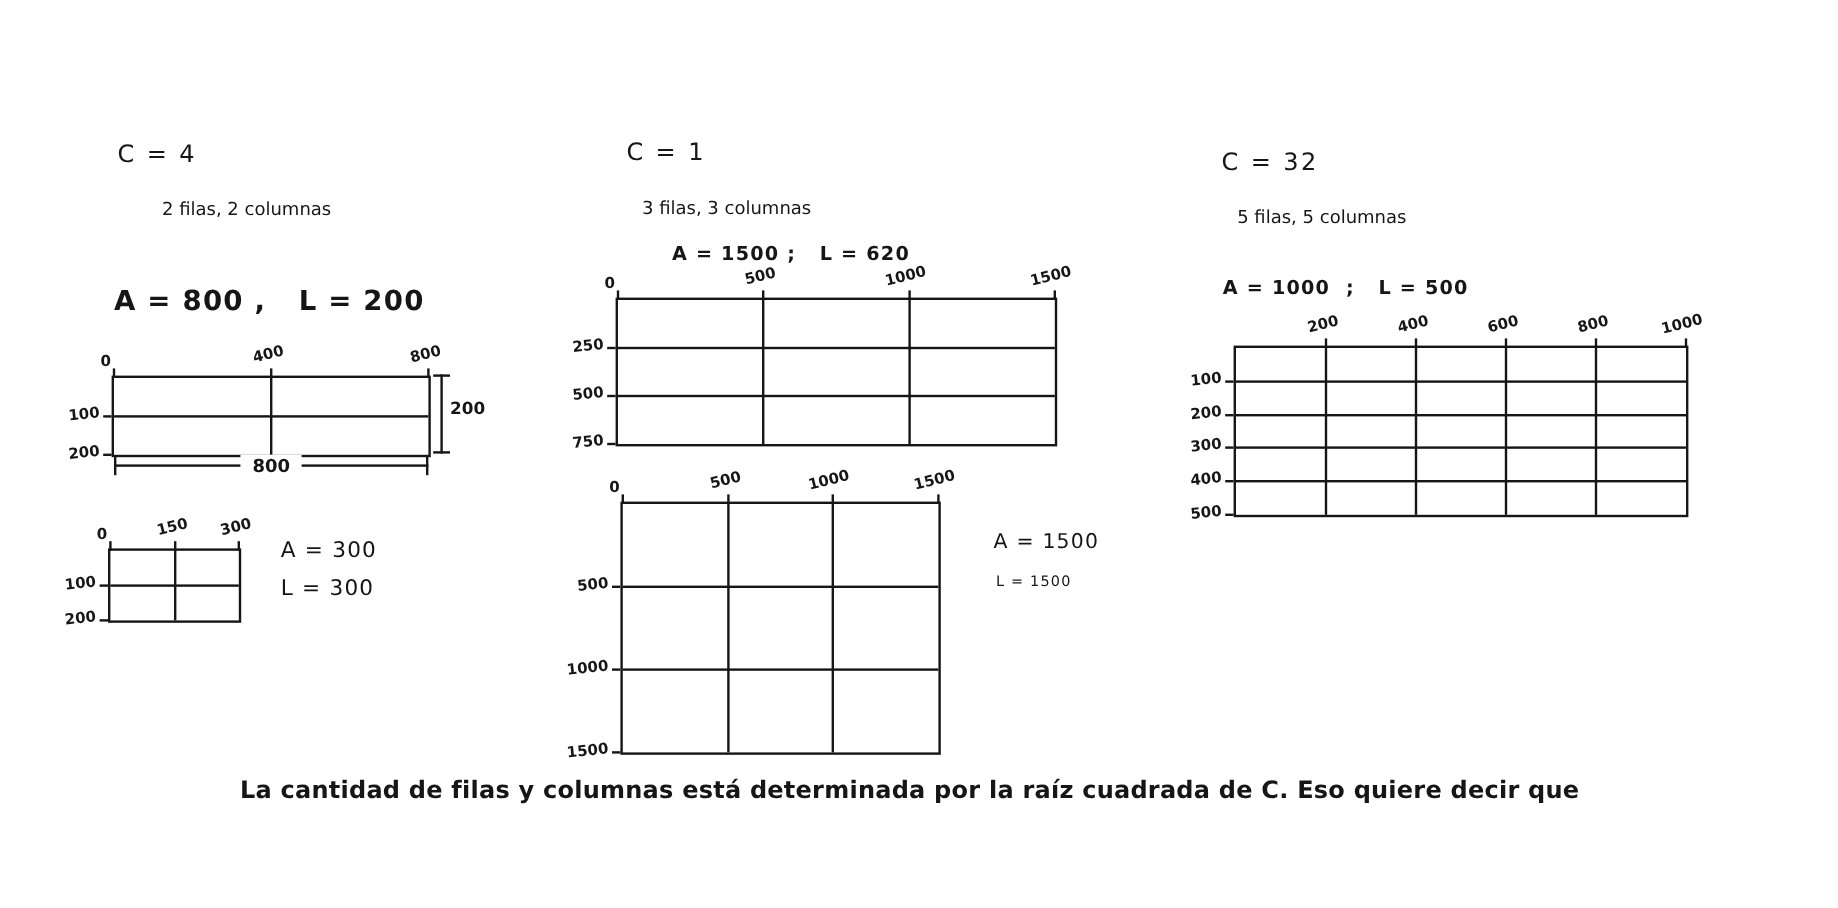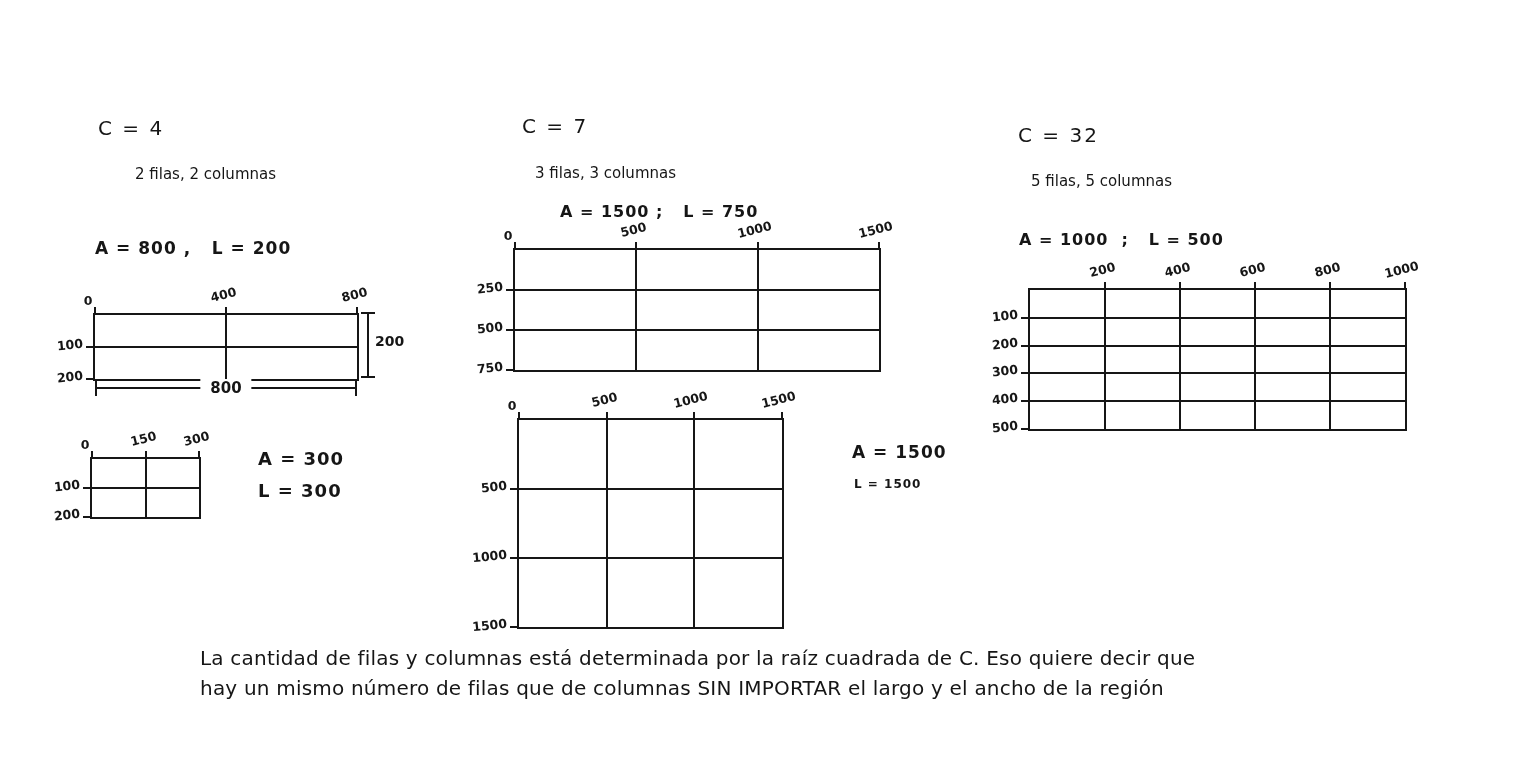--- a/index.html
+++ b/index.html
@@ -8,21 +8,21 @@
     width:1532px;height:757px;
     background:#ffffff;
     font-family:"DejaVu Sans", sans-serif;
     color:#161616;
     overflow:hidden;
   }
   .abs{position:absolute;white-space:pre;}
   #title{left:380px;top:36px;width:620px;text-align:center;font-size:20px;letter-spacing:.5px;}
   .heading{font-size:20px;letter-spacing:2px;}
   .sub{font-size:15px;}
-  .params{font-size:17px;font-weight:700;letter-spacing:1px;}
+  .params{font-size:23px;font-weight:700;letter-spacing:1px;}
 
   #c4-heading{left:98px;top:116px;}
   #c4-sub{left:135px;top:165px;}
   #c4-params{left:95px;top:238px;}
 
   #c9-heading{left:522px;top:114px;}
   #c9-sub{left:535px;top:164px;}
   #c9-params{left:560px;top:202px;font-size:16px;}
 
   #c25-heading{left:1018px;top:123px;}
@@ -50,27 +50,27 @@
   #dim-h .cap-b{position:absolute;left:1px;bottom:0;width:14px;height:2px;background:#161616;}
   #dim-h-label{position:absolute;left:13px;top:21px;font-size:14px;font-weight:700;background:#fff;padding:0 2px;}
 
   
   #dim-w{position:absolute;left:95px;top:380px;width:262px;height:16px;}
   #dim-w .hline{position:absolute;left:0;top:7px;width:100%;height:2px;background:#161616;}
   #dim-w .cap-l{position:absolute;left:0;top:0;width:2px;height:16px;background:#161616;}
   #dim-w .cap-r{position:absolute;right:0;top:0;width:2px;height:16px;background:#161616;}
   #dim-w-label{position:absolute;left:50%;top:8px;transform:translate(-50%,-50%);font-size:15px;font-weight:700;background:#fff;padding:0 10px;}
 
-  .side-label{font-size:18px;font-weight:700;letter-spacing:1px;margin-left:24px;}
+  .side-label{font-size:18px;font-weight:400;letter-spacing:1px;}
   #c4b-l1{left:234px;top:448px;}
   #c4b-l2{left:234px;top:480px;}
   #c9b-l1{left:828px;top:442px;font-size:17px;}
   #c9b-l2{left:830px;top:477px;font-size:12px;}
 
-  .footer-line{font-size:20px;letter-spacing:.2px;}
+  .footer-line{font-size:20px;letter-spacing:.2px;font-weight:bold;}
   #footer1{left:200px;top:646px;}
   #footer2{left:200px;top:676px;}
 </style>
 </head>
 <body>
 
 <div id="canvas">
 
 
   <div class="abs heading" id="c4-heading">C = 4</div>
@@ -116,23 +116,23 @@
       <div class="tick" style="left: 106px; top: -8px; width: 2px; height: 8px;"></div>
       <div class="ticklabel xlabel" style="left: 107px; top: -28px;">300</div>
       <div class="tick" style="left: -9px; top: 28px; width: 7px; height: 2px;"></div>
       <div class="ticklabel ylabel" style="left: -56px; top: 20px;">100</div>
       <div class="tick" style="left: -9px; top: 57px; width: 7px; height: 2px;"></div>
       <div class="ticklabel ylabel" style="left: -56px; top: 49px;">200</div>
     </div>
   <div class="abs side-label" id="c4b-l1">A = 300</div>
   <div class="abs side-label" id="c4b-l2">L = 300</div>
 
-  <div class="abs heading" id="c9-heading">C = 7</div>
+  <div class="abs heading" id="c9-heading">C = 1</div>
   <div class="abs sub" id="c9-sub">3 filas, 3 columnas</div>
-  <div class="abs params" id="c9-params">A = 1500 ;   L = 750</div>
+  <div class="abs params" id="c9-params">A = 1500 ;   L = 620</div>
 
   <div class="grid" id="grid-c9a">
       <div class="gline" style="left: 120px; top: 0px; width: 2px; height: 120px;"></div>
       <div class="gline" style="left: 242px; top: 0px; width: 2px; height: 120px;"></div>
       <div class="gline" style="top: 39px; left: 0px; height: 2px; width: 364px;"></div>
       <div class="gline" style="top: 79px; left: 0px; height: 2px; width: 364px;"></div>
       <div class="tick" style="left: -1px; top: -8px; width: 2px; height: 8px;"></div>
       <div class="ticklabel xlabel zero" style="left: 0px; top: -28px;">0</div>
       <div class="tick" style="left: 120px; top: -8px; width: 2px; height: 8px;"></div>
       <div class="ticklabel xlabel" style="left: 121px; top: -28px;">500</div>
@@ -199,15 +199,14 @@
       <div class="ticklabel ylabel" style="left: -56px; top: 47px;">200</div>
       <div class="tick" style="left: -9px; top: 82px; width: 7px; height: 2px;"></div>
       <div class="ticklabel ylabel" style="left: -56px; top: 74px;">300</div>
       <div class="tick" style="left: -9px; top: 110px; width: 7px; height: 2px;"></div>
       <div class="ticklabel ylabel" style="left: -56px; top: 102px;">400</div>
       <div class="tick" style="left: -9px; top: 138px; width: 7px; height: 2px;"></div>
       <div class="ticklabel ylabel" style="left: -56px; top: 130px;">500</div>
     </div>
 
   <div class="abs footer-line" id="footer1">La cantidad de filas y columnas está determinada por la raíz cuadrada de C. Eso quiere decir que</div>
-  <div class="abs footer-line" id="footer2">hay un mismo número de filas que de columnas SIN IMPORTAR el largo y el ancho de la región</div>
 
 </div>
 
 </body></html>

